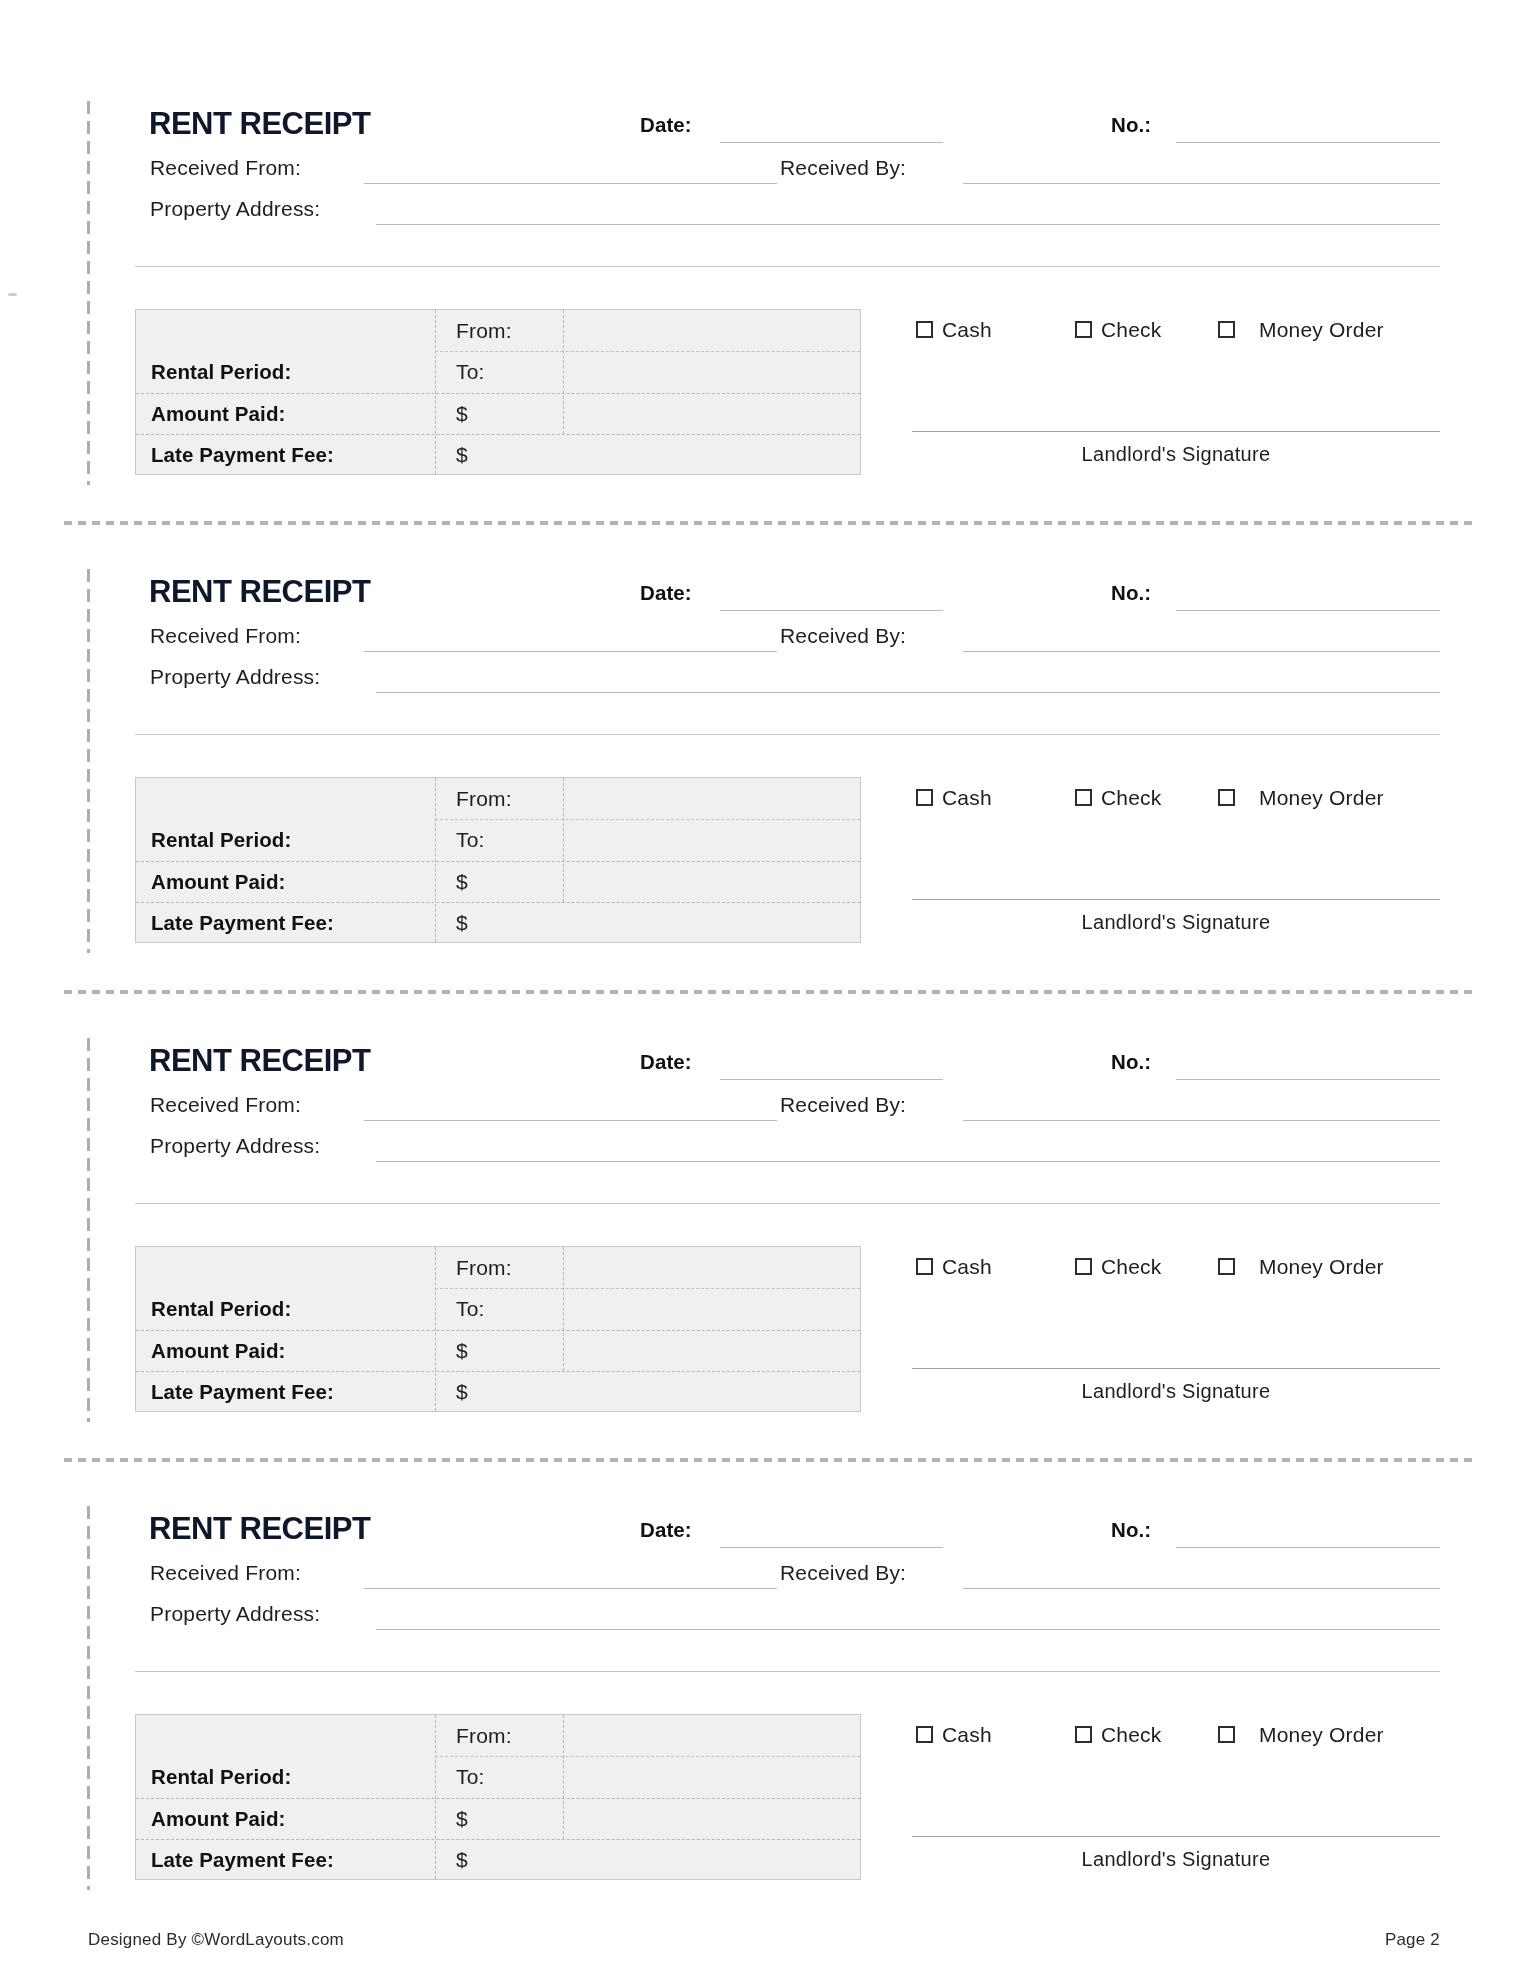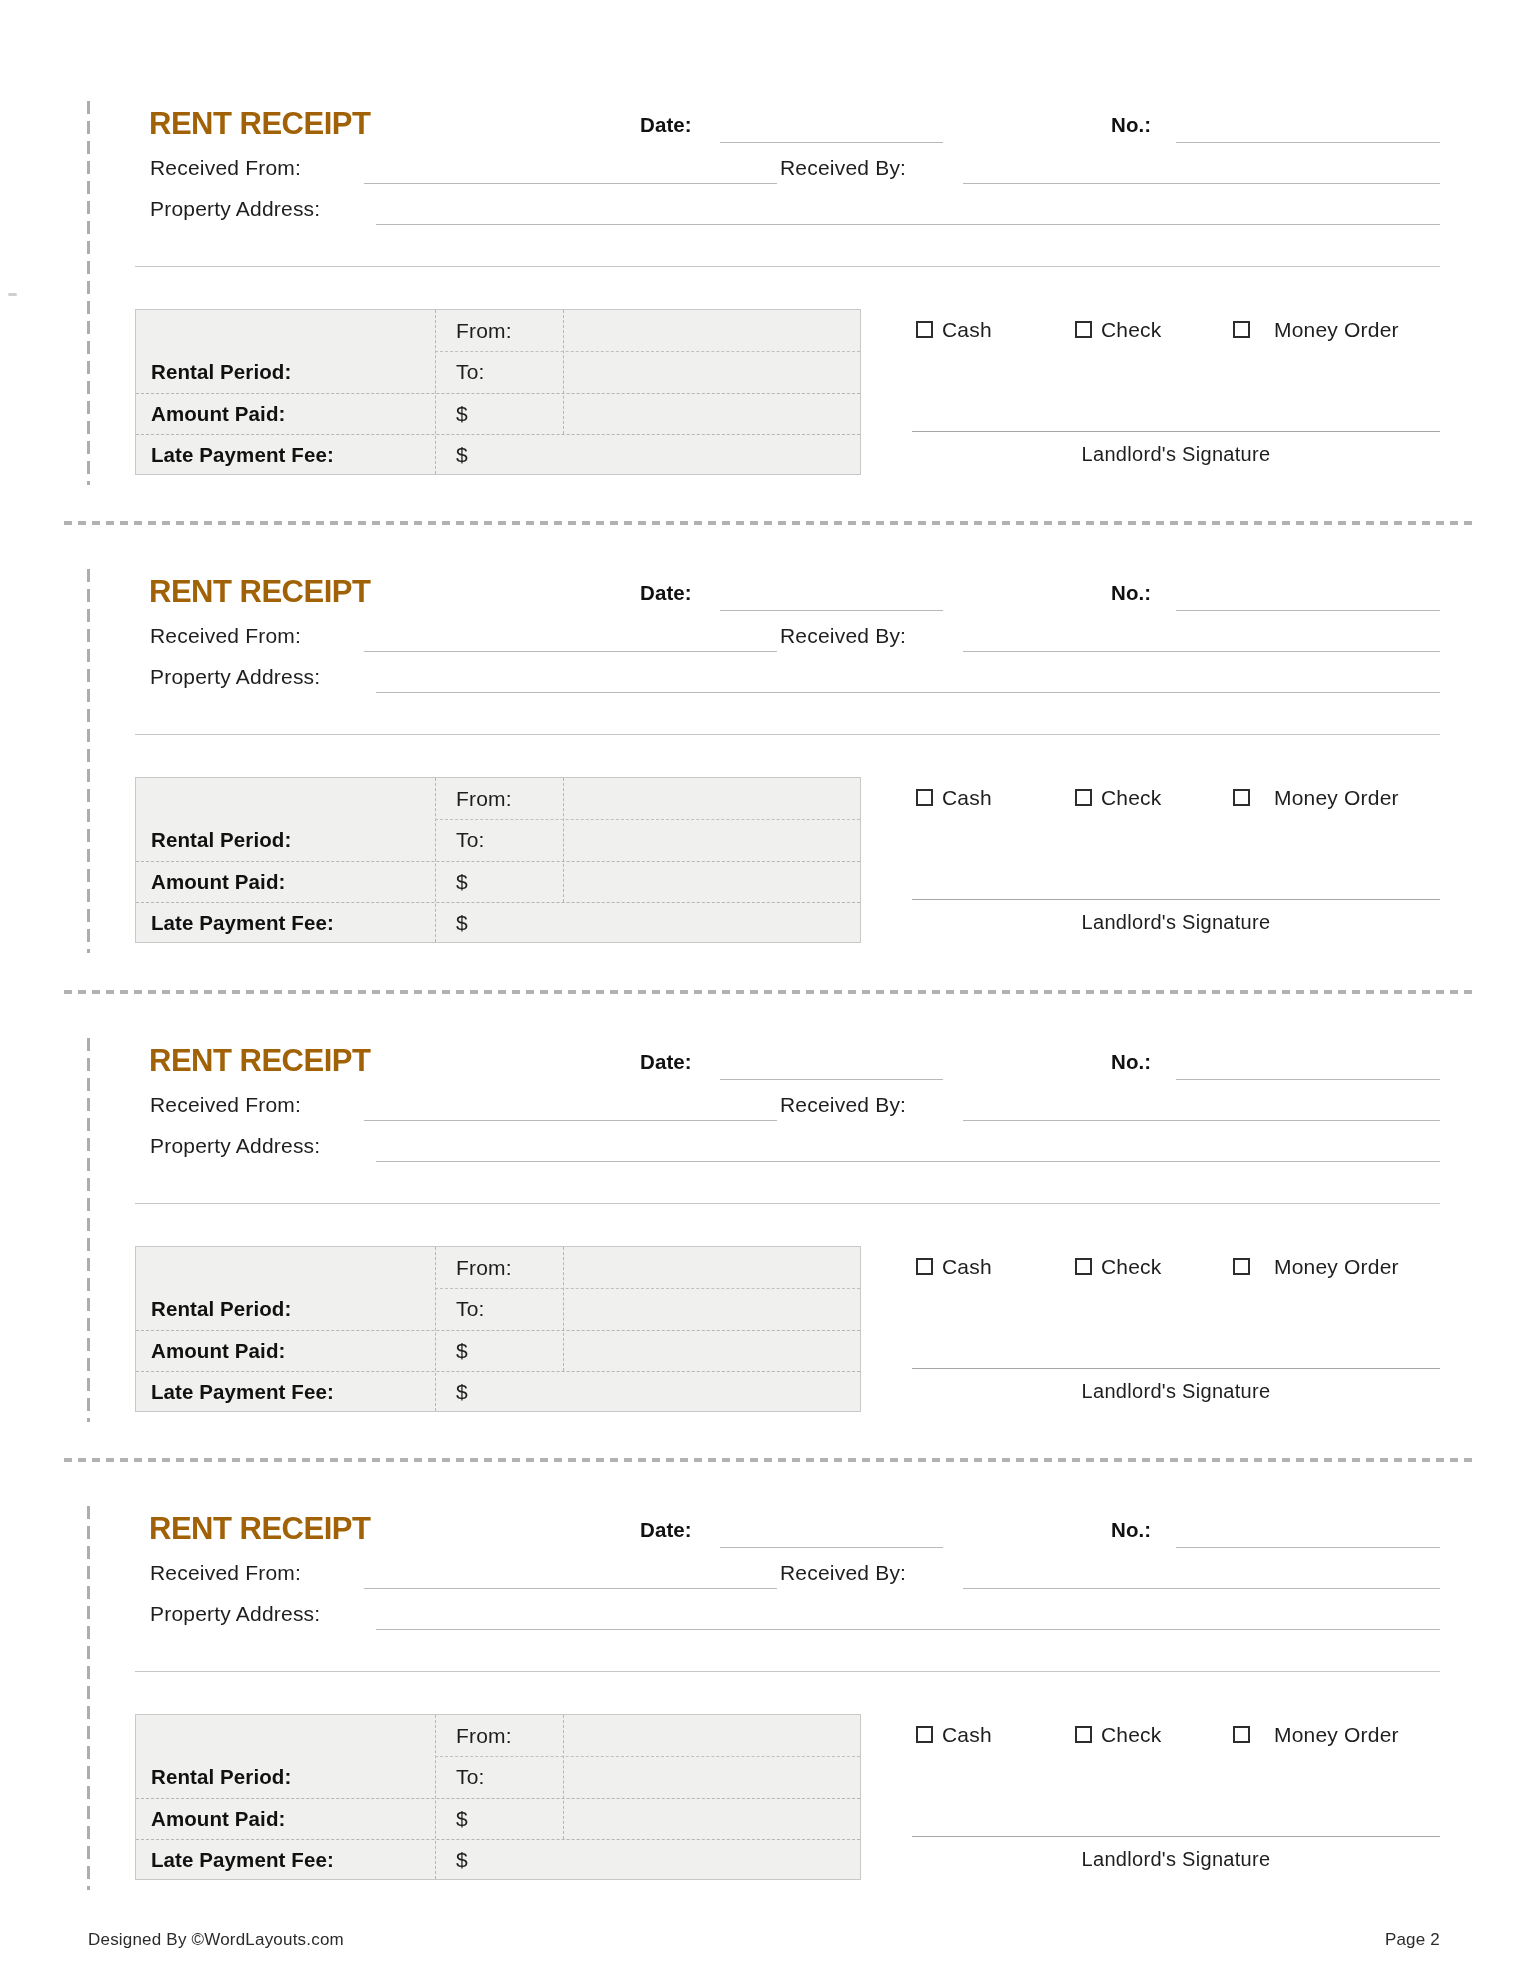--- a/index.html
+++ b/index.html
@@ -21,21 +21,21 @@
   .receipt--4{top:1514px;}
 
   .rail{
     position:absolute;left:87px;top:-8px;width:3px;height:384px;
     background:repeating-linear-gradient(180deg,#adadad 0 13px,transparent 13px 20px);
   }
 
   .title{
     position:absolute;left:149px;top:-3px;
     font-size:31px;font-weight:700;letter-spacing:-0.5px;
-    color:#a16207;white-space:nowrap;
+    color:#0f172a;white-space:nowrap;
   }
 
   .label{font-size:21px;letter-spacing:0.2px;color:#1e1e1e;white-space:nowrap;}
   .blabel{font-size:20.5px;font-weight:700;letter-spacing:0.1px;color:#111;white-space:nowrap;}
 
   .pos{position:absolute;}
   .blank{position:absolute;border-bottom:1.6px solid #b9b9b9;height:0;}
 
   .divider{
     position:absolute;left:135px;top:157px;width:1305px;height:0;
@@ -52,21 +52,21 @@
   .v-split-2{position:absolute;left:427px;top:0;height:124px;width:0;border-left:1px dashed #b6b6b6;}
   .h-split-1{position:absolute;left:299px;top:41px;width:425px;height:0;border-top:1px dashed #c0c0c0;}
   .h-split-2{position:absolute;left:0;top:83px;width:100%;height:0;border-top:1px dashed #b6b6b6;}
   .h-split-3{position:absolute;left:0;top:124px;width:100%;height:0;border-top:1px dashed #b6b6b6;}
 
   
   .cbrow{position:absolute;left:916px;top:200px;width:524px;height:41px;}
   .cb{position:absolute;top:0;height:41px;display:flex;align-items:center;gap:9px;}
   .cb--0{left:0;}
   .cb--1{left:159px;}
-  .cb--2{left:317px;gap:24px;}
+  .cb--2{left:302px;gap:24px;}
   .cbbox{width:17px;height:17px;border:2px solid #2d2d2d;background:transparent;box-sizing:border-box;}
 
   
   .sigline{position:absolute;left:912px;top:322px;width:528px;height:0;border-bottom:1.6px solid #a6a6a6;}
   .sigtext{
     position:absolute;left:912px;top:334px;width:528px;
     text-align:center;font-size:20px;letter-spacing:0.3px;color:#1e1e1e;
   }
 
   

